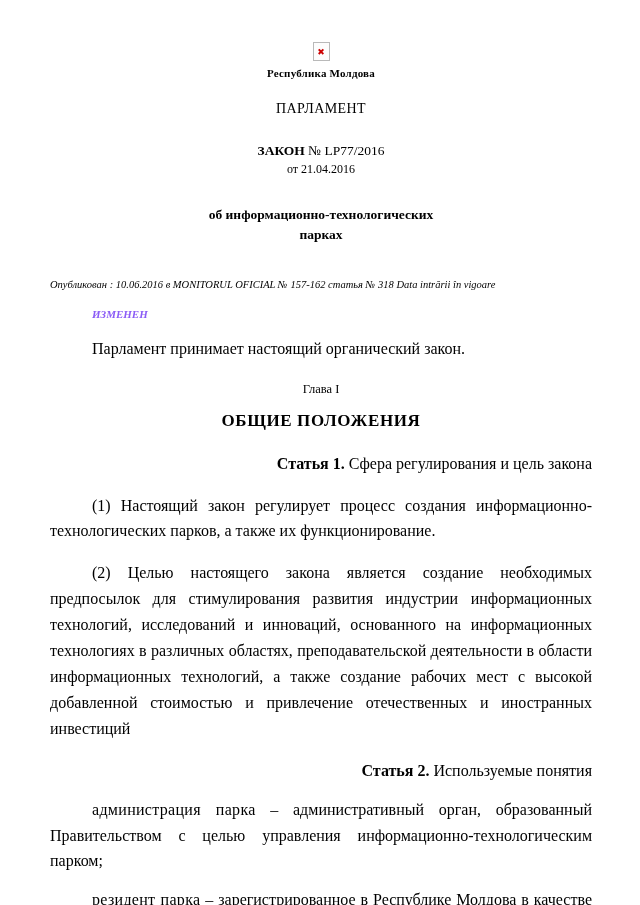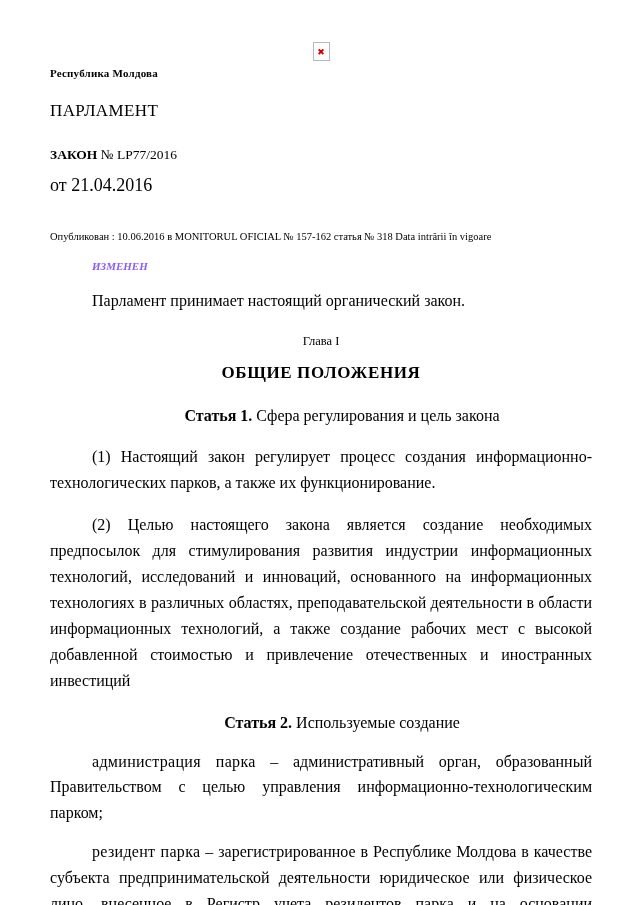--- a/index.html
+++ b/index.html
@@ -44,57 +44,58 @@
     transform: translateY(-50%);
     text-align: center;
     font-family: "DejaVu Sans", sans-serif;
     font-size: 9px;
     line-height: 9px;
     color: #cc0000;
     font-weight: bold;
   }
 
   
-  .ctr { }
+  .ctr { text-align: center; }
 
   .republic {
     font-size: 11px;
     font-weight: bold;
     letter-spacing: 0.2px;
     margin: 0 0 22px 0;
   }
   .parliament {
-    font-size: 17px;
+    font-size: 14px;
     font-weight: normal;
     letter-spacing: 0.4px;
     margin: 0 0 26px 0;
   }
   .lawline {
     font-size: 13.5px;
     margin: 0 0 2px 0;
   }
   .lawline .b { font-weight: bold; }
   .lawdate {
-    font-size: 18px;
-    margin: 12px 0 28px 0;
+    font-size: 12px;
+    margin: 3px 0 28px 0;
   }
   .doctitle {
     font-size: 13.5px;
     font-weight: bold;
     line-height: 1.45;
     margin: 0 0 34px 0;
   }
 
   
   .pubmeta {
     font-size: 10.5px;
     line-height: 1.3;
     margin: 0 0 16px 0;
     text-align: left;
     white-space: nowrap;
+    font-style: italic;
   }
 
   
   .amended {
     font-size: 11px;
     font-weight: bold;
     font-style: italic;
     color: #8b5cf6;
     margin: 0 0 16px 0;
     padding-left: 42px;
@@ -112,21 +113,21 @@
 
   
   .para {
     font-size: 16px;
     line-height: 1.62;
     text-align: justify;
     text-justify: inter-word;
     margin: 0 0 14px 0;
     text-indent: 42px;
   }
-  .para.nojust { text-align: center; }
+  .para.nojust { text-align: right; }
   .para .b { font-weight: bold; }
   .para .i { letter-spacing: 0.3px; }
 
   .chapter {
     font-size: 12.5px;
     font-weight: normal;
     text-align: center;
     margin: 0 0 14px 0;
   }
   .chapter-title {
@@ -156,20 +157,22 @@
 
   <div class="parliament ctr">ПАРЛАМЕНТ</div>
 
   <div class="lawline ctr">
     <span class="b">ЗАКОН</span><span>&nbsp;</span><span>№ LP77/2016</span>
   </div>
 
   <div class="lawdate ctr">от 21.04.2016</div>
 
   <div class="doctitle ctr">
+    <div>об информационно-технологических</div>
+    <div>парках</div>
   </div>
 
   <div class="pubmeta">Опубликован : 10.06.2016 в MONITORUL OFICIAL № 157-162 статья № 318 Data intrării în vigoare</div>
 
   <div class="amended">ИЗМЕНЕН</div>
 
 
   <div class="para sp-intro">Парламент принимает настоящий органический закон.</div>
 
   <div class="chapter">Глава I</div>
@@ -178,21 +181,21 @@
 
   <div class="para nojust sp-art">
     <span class="b">Статья 1.</span><span> Сфера регулирования и цель закона</span>
   </div>
 
   <div class="para sp-art">(1) Настоящий закон регулирует процесс создания информационно-технологических парков, а также их функционирование.</div>
 
   <div class="para sp-art">(2) Целью настоящего закона является создание необходимых предпосылок для стимулирования развития индустрии информационных технологий, исследований и инноваций, основанного на информационных технологиях в различных областях, преподавательской деятельности в области информационных технологий, а также создание рабочих мест с высокой добавленной стоимостью и привлечение отечественных и иностранных инвестиций</div>
 
   <div class="para nojust sp-tight">
-    <span class="b">Статья 2.</span><span> Используемые создание</span>
+    <span class="b">Статья 2.</span><span> Используемые понятия</span>
   </div>
 
 
   <div class="para sp-tight">
     <span class="i">администрация парка</span><span> – административный орган, образованный Правительством с целью управления информационно-технологическим парком;</span>
   </div>
 
 
   <div class="para">
     <span class="i">резидент парка</span><span> – зарегистрированное в Республике Молдова в качестве субъекта предпринимательской деятельности юридическое или физическое лицо, внесенное в Регистр учета резидентов парка и на основании заключенного с</span>

